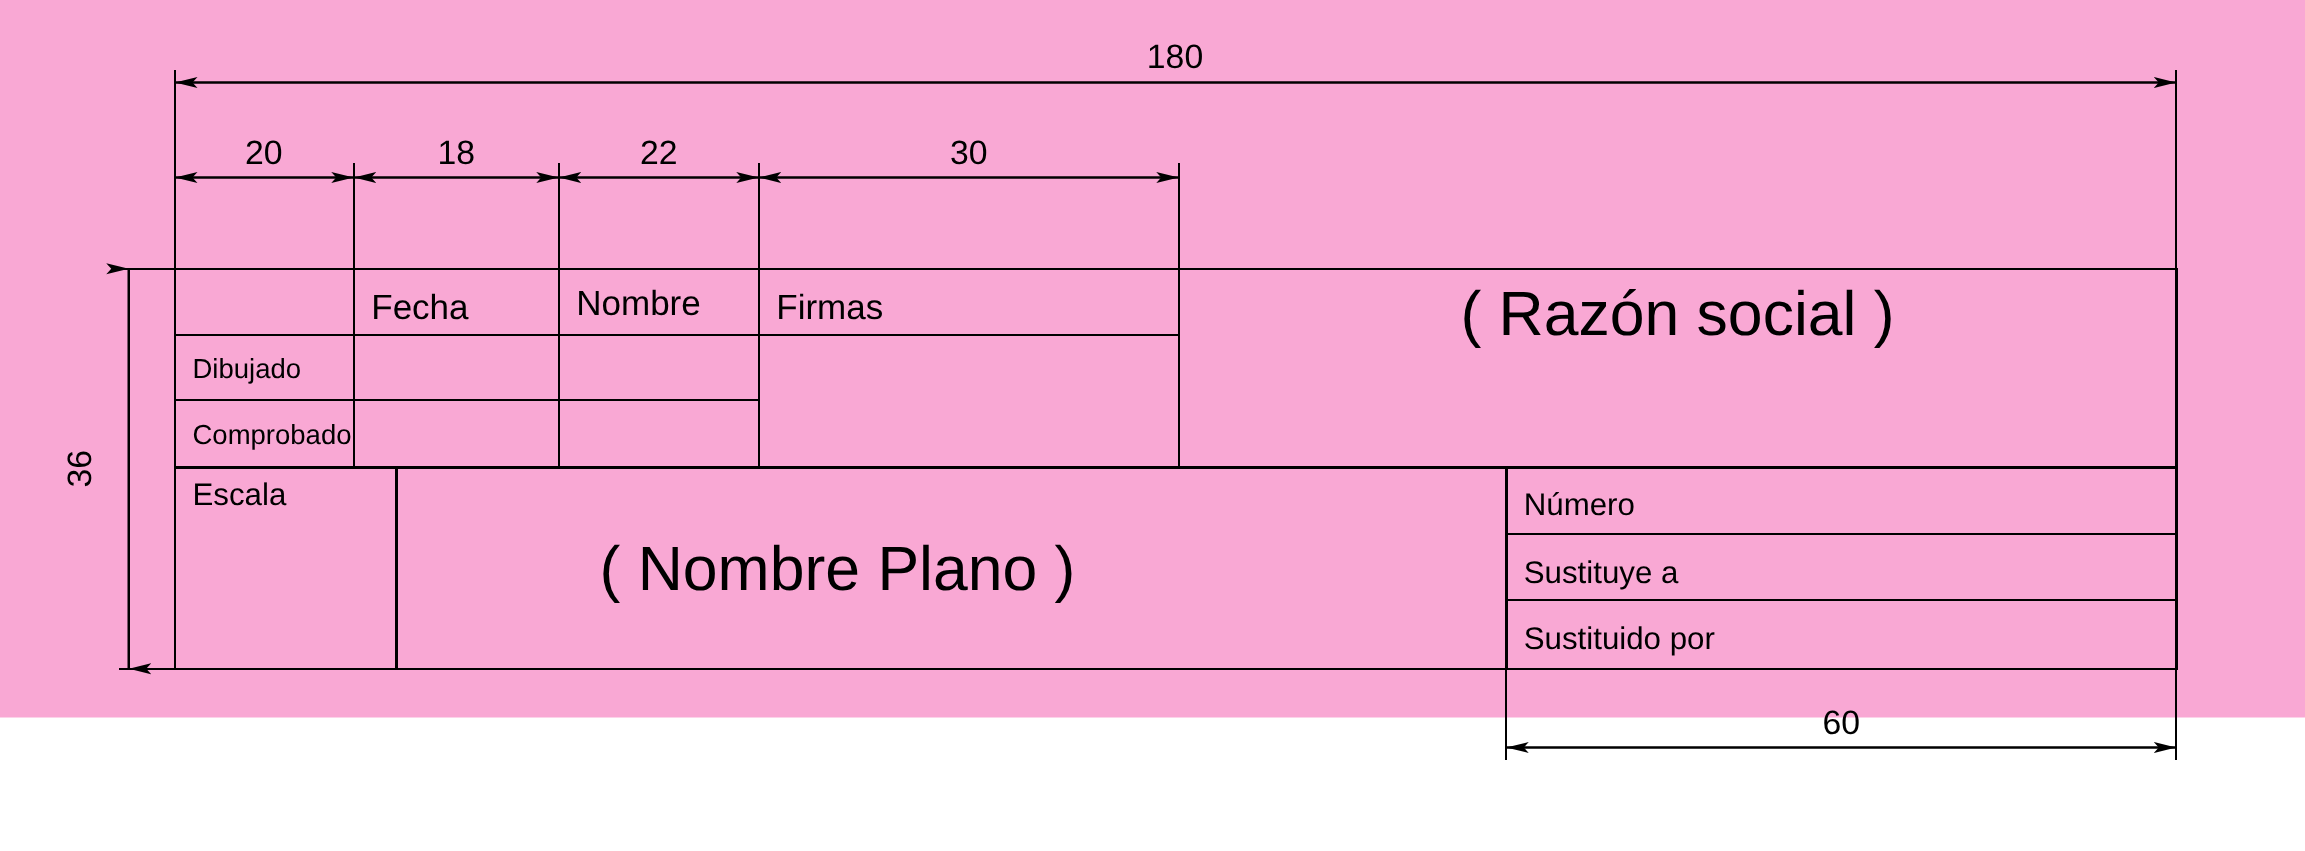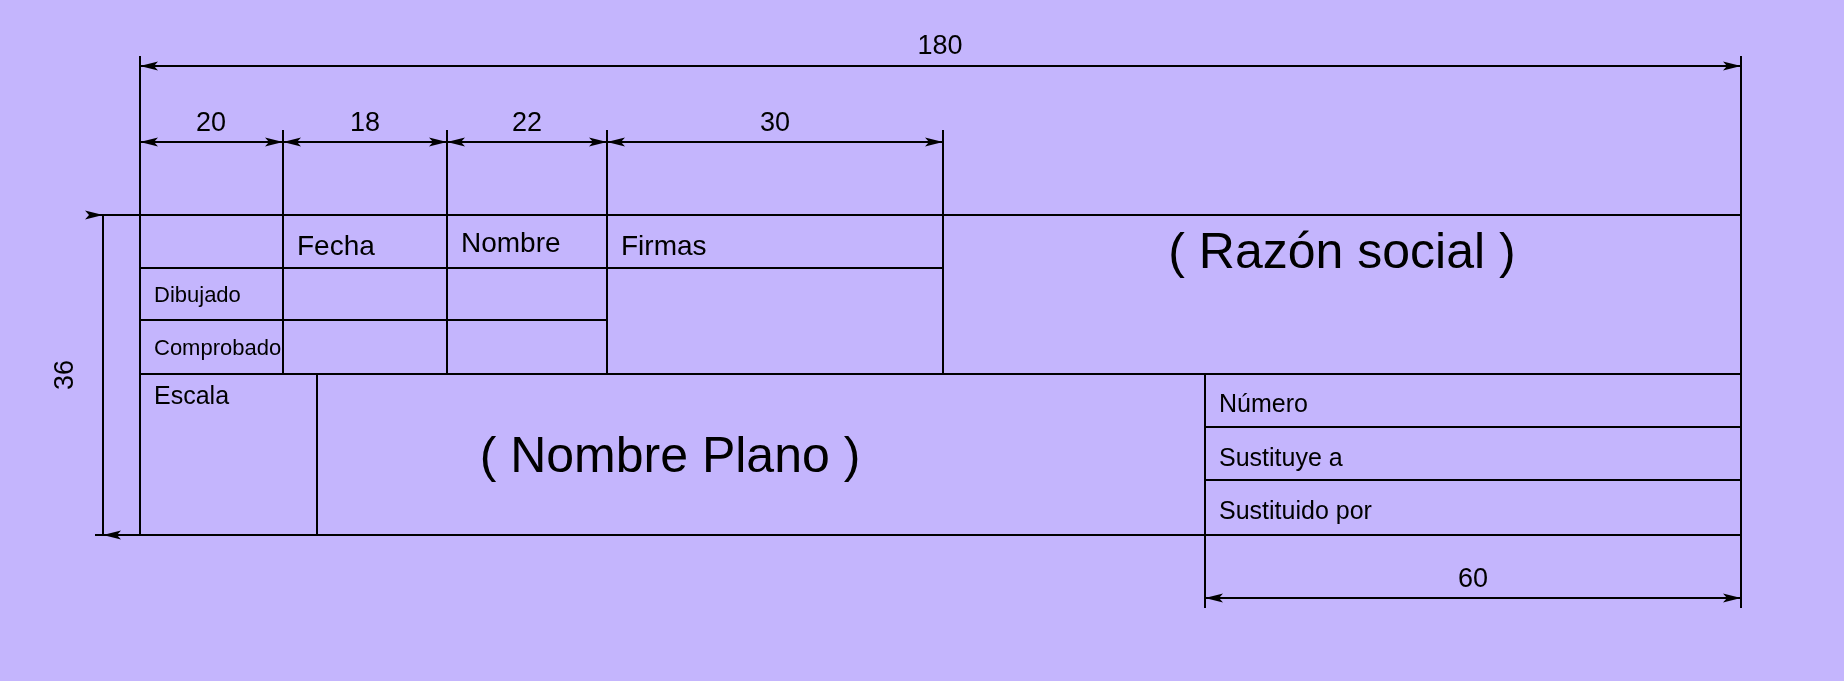--- a/index.html
+++ b/index.html
@@ -10,22 +10,22 @@
   body {
     width: 1844px;
     height: 681px;
     overflow: hidden;
     font-family: "Liberation Sans", sans-serif;
     color: #000000;
   }
   #drawing-root {
     position: relative;
     width: 1844px;
-    height: 681px;
-    background: #c4b5fd;
+    height: 574px;
+    background: #f9a8d4;
     text-decoration: underline;
   }
   svg#titleblock-svg {
     position: absolute;
     top: 0;
     left: 0;
     width: 1844px;
     height: 681px;
     display: block;
   }

